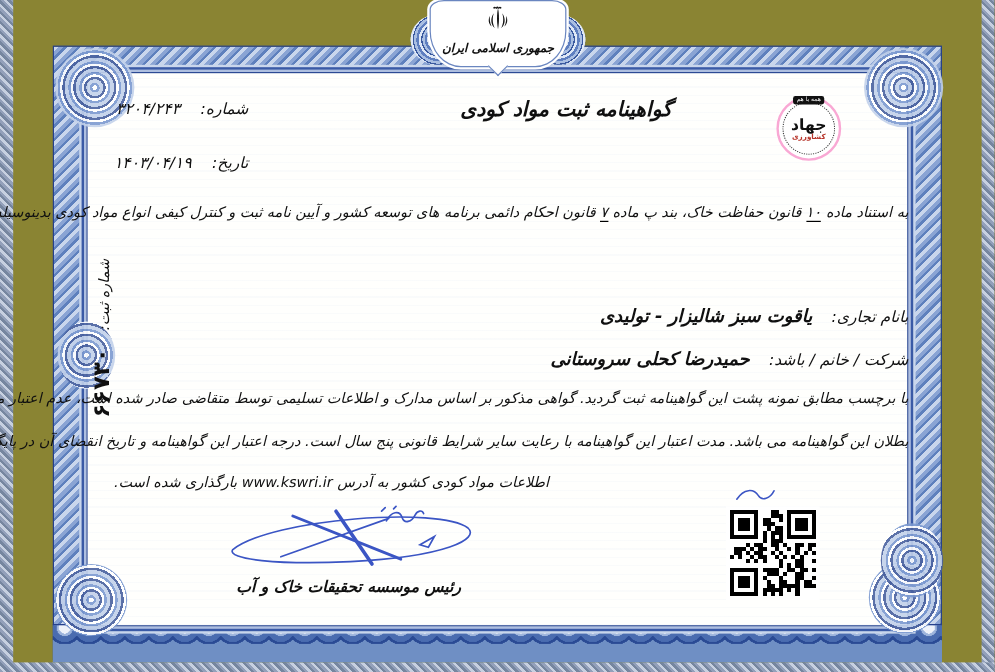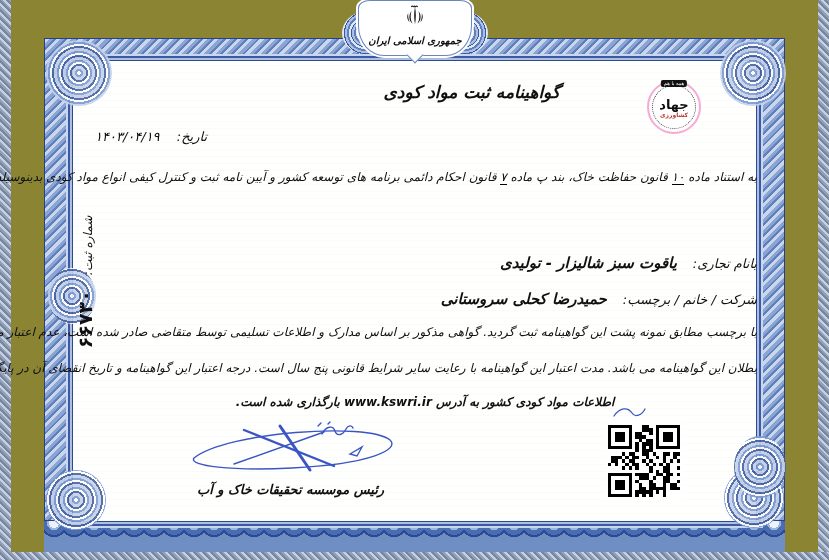--- a/index.html
+++ b/index.html
@@ -49,22 +49,22 @@
   .logo-sub{font-size:6px;font-weight:bold;color:#b7342a;line-height:1.4;}
   .logo-caption{font-size:6.5px;line-height:1.5;color:#222;margin-top:3px;}
   
   .numdate{position:absolute;left:57px;width:150px;direction:rtl;text-align:right;
     font-size:13px;font-style:italic;white-space:nowrap;z-index:7;}
   .title{position:absolute;left:300px;top:82px;width:260px;text-align:right;
     font-size:17px;font-weight:bold;font-style:italic;direction:rtl;z-index:7;}
   
   .line{position:absolute;right:72px;direction:rtl;white-space:nowrap;z-index:7;}
   .intro,.terms{font-size:12px;font-style:italic;}
-  .terms3{position:absolute;left:95px;width:660px;text-align:center;direction:rtl;
-    font-size:12px;font-style:italic;white-space:nowrap;z-index:7;font-weight:bold;}
+  .terms3{position:absolute;left:95px;width:660px;text-align:left;direction:rtl;
+    font-size:12px;font-style:italic;white-space:nowrap;z-index:7;}
   .u-num{border-bottom:1.2px solid #000;}
   .fieldrow .lbl{font-size:13px;font-style:italic;margin-left:16px;}
   .fieldrow .val{font-size:15px;font-weight:bold;font-style:italic;}
   
   .regnum{position:absolute;left:0px;top:267px;width:178px;height:30px;
     transform:rotate(-90deg);transform-origin:center;direction:rtl;text-align:center;
     white-space:nowrap;z-index:7;}
   .regnum .lbl{font-size:12px;font-style:italic;margin-left:10px;}
   .regnum .val{font-size:19px;font-weight:bold;letter-spacing:2px;}
   
@@ -107,20 +107,24 @@
           <path d="M4.6 10 C2.8 13 3.4 17.5 6.2 19.5 C4.6 16.4 4.4 12.8 4.6 10 Z"></path>
           <path d="M19.4 10 C21.2 13 20.6 17.5 17.8 19.5 C19.4 16.4 19.6 12.8 19.4 10 Z"></path>
           <path d="M7.5 2.6 C8.4 1.2 9.6 1.2 10.2 2.2 C10.8 1.2 12 1.2 12.6 2.2 C13.2 1.2 14.4 1.2 15.3 2.6 L14.6 3.4 C13.8 2.6 13 2.8 12.6 3.6 C12.2 2.8 11.2 2.8 10.8 3.6 C10.2 2.8 9.4 2.6 8.3 3.4 Z"></path>
         </g>
       </svg>
       <div class="country">جمهوری اسلامی ایران</div>
       <div class="plaque-point"></div>
     </div>
   </div>
 
+  <div class="numdate" style="top:84px;">
+    <span>شماره:</span> 
+    <span>۳۲۰۴/۲۴۳</span>
+  </div>
   <div class="numdate" style="top:129px;">
     <span>تاریخ:</span> 
     <span>۱۴۰۳/۰۴/۱۹</span>
   </div>
 
   <div class="title">گواهینامه ثبت مواد کودی</div>
 
   <div class="logo">
     <div class="logo-circle">
       <div class="logo-ring"></div>
@@ -136,21 +140,21 @@
   </div>
 
   <div class="line intro" style="top:170px;">
     <span>به استناد ماده </span><span class="u-num">۱۰</span><span> قانون حفاظت خاک، بند پ ماده </span><span class="u-num">۷</span><span> قانون احکام دائمی برنامه های توسعه کشور و آیین نامه ثبت و کنترل کیفی انواع مواد کودی بدینوسیله گواهی می شود</span>
   </div>
 
   <div class="line fieldrow" style="top:253px;">
     <span class="lbl">بانام تجاری:</span><span class="val">یاقوت سبز شالیزار - تولیدی</span>
   </div>
   <div class="line fieldrow" style="top:289px;">
-    <span class="lbl">شرکت / خانم / برچسب:</span><span class="val">حمیدرضا کحلی سروستانی</span>
+    <span class="lbl">شرکت / خانم / باشد:</span><span class="val">حمیدرضا کحلی سروستانی</span>
   </div>
 
   <div class="line terms" style="top:325px;">با برچسب مطابق نمونه پشت این گواهینامه ثبت گردید. گواهی مذکور بر اساس مدارک و اطلاعات تسلیمی توسط متقاضی صادر شده است، عدم اعتبار مدارک موجب</div>
   <div class="line terms" style="top:361px;">بطلان این گواهینامه می باشد. مدت اعتبار این گواهینامه با رعایت سایر شرایط قانونی پنج سال است. درجه اعتبار این گواهینامه و تاریخ انقضای آن در پایگاه جامع</div>
   <div class="terms3" style="top:395px;">اطلاعات مواد کودی کشور به آدرس www.kswri.ir بارگذاری شده است.</div>
 
   <div class="sig">
     <svg width="245" height="70" viewBox="0 0 245 70" fill="none">
       <g stroke="#3b55c4" stroke-width="1.4" stroke-linecap="round">
         <path d="M22 46 C55 20 195 10 218 28 C228 37 200 52 120 56 C60 59 16 54 22 46 Z"></path>

